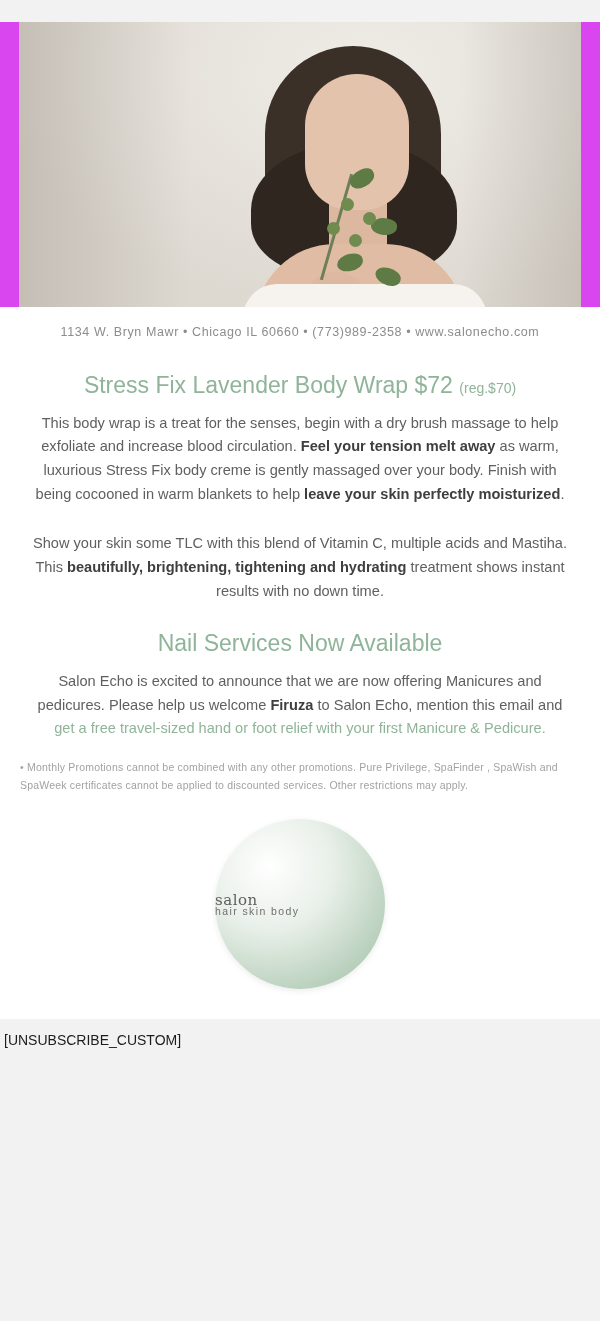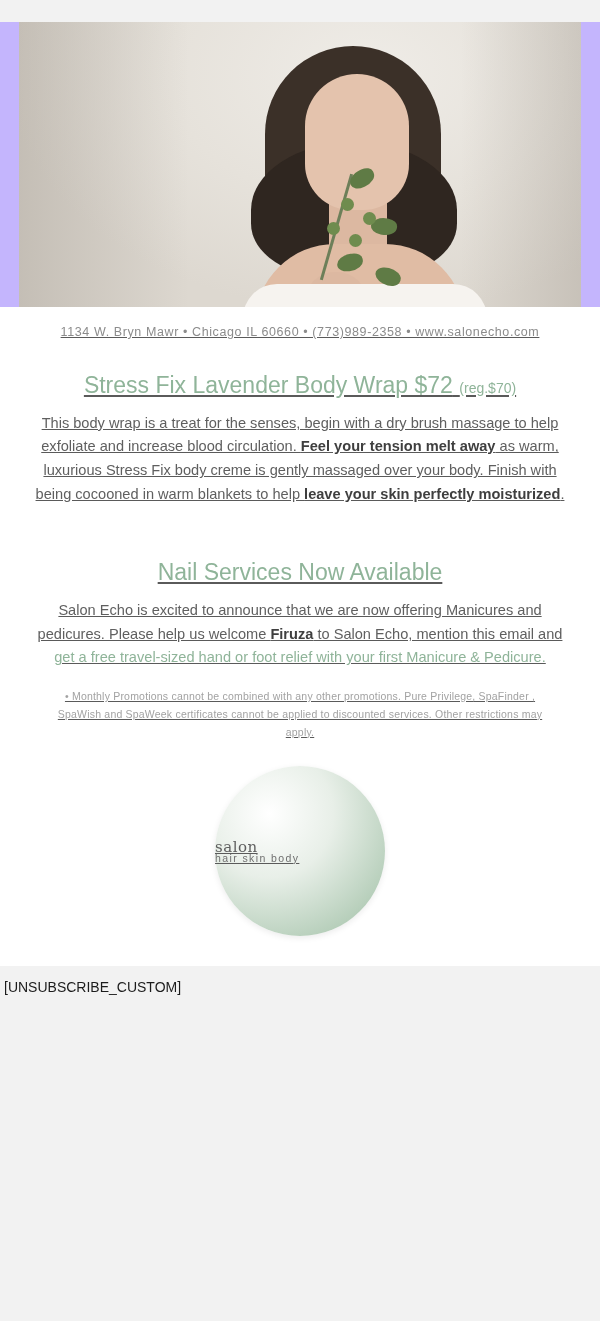--- a/index.html
+++ b/index.html
@@ -9,23 +9,22 @@
   body {
     width: 600px;
     height: 1321px;
     background: #f2f2f2;
     font-family: "Liberation Sans", sans-serif;
     color: #5a5a5a;
     overflow: hidden;
   }
   .email-wrap {
     width: 600px;
-    background: #c4b5fd;
+    background: #d946ef;
     position: relative;
-    text-decoration: underline;
   }
   .top-gap {
     height: 22px;
     background: #f2f2f2;
   }
   .hero {
     width: 562px;
     margin: 0 auto;
     height: 285px;
     position: relative;
@@ -172,25 +171,25 @@
     color: #5f5f5f;
     margin: 0;
     padding: 0 6px;
   }
   .sec-body b { color: #3f3f3f; }
   .green-link {
     color: #8fb499;
     text-decoration: none;
   }
   .fineprint {
-    text-align: center;
+    text-align: left;
     font-size: 10.5px;
     line-height: 1.7;
     color: #a2a2a2;
-    padding: 18px 45px 0;
+    padding: 18px 20px 0;
     letter-spacing: .2px;
     background: #ffffff;
   }
   .logo-wrap {
     background: #ffffff;
     padding: 24px 0 30px;
     display: flex;
     justify-content: center;
   }
   .logo-circle {
@@ -266,20 +265,21 @@
 
   <div class="section">
     <h2 class="sec-head">
       <span>Stress Fix Lavender Body Wrap $72</span>
       <span class="reg">(reg.$70)</span>
     </h2>
     <p class="sec-body"><span>This body wrap is a treat for the senses, begin with a dry brush massage to help exfoliate and increase blood circulation. </span><b>Feel your tension melt away</b><span> as warm, luxurious Stress Fix body creme is gently massaged over your body. Finish with being cocooned in warm blankets to help </span><b>leave your skin perfectly moisturized</b><span>.</span></p>
   </div>
 
   <div class="section">
+    <p class="sec-body"><span>Show your skin some TLC with this blend of Vitamin C, multiple acids and Mastiha. This </span><b>beautifully, brightening, tightening and hydrating</b><span> treatment shows instant results with no down time.</span></p>
   </div>
 
   <div class="section">
     <h2 class="sec-head">
       <span>Nail Services Now Available</span>
     </h2>
     <p class="sec-body"><span>Salon Echo is excited to announce that we are now offering Manicures and pedicures. Please help us welcome </span><b>Firuza</b><span> to Salon Echo, mention this email and </span><a class="green-link" href="#">get a free travel-sized hand or foot relief with your first Manicure &amp; Pedicure.</a></p>
   </div>
 
   <div class="fineprint">• Monthly Promotions cannot be combined with any other promotions. Pure Privilege, SpaFinder , SpaWish and SpaWeek certificates cannot be applied to discounted services. Other restrictions may apply.</div>

